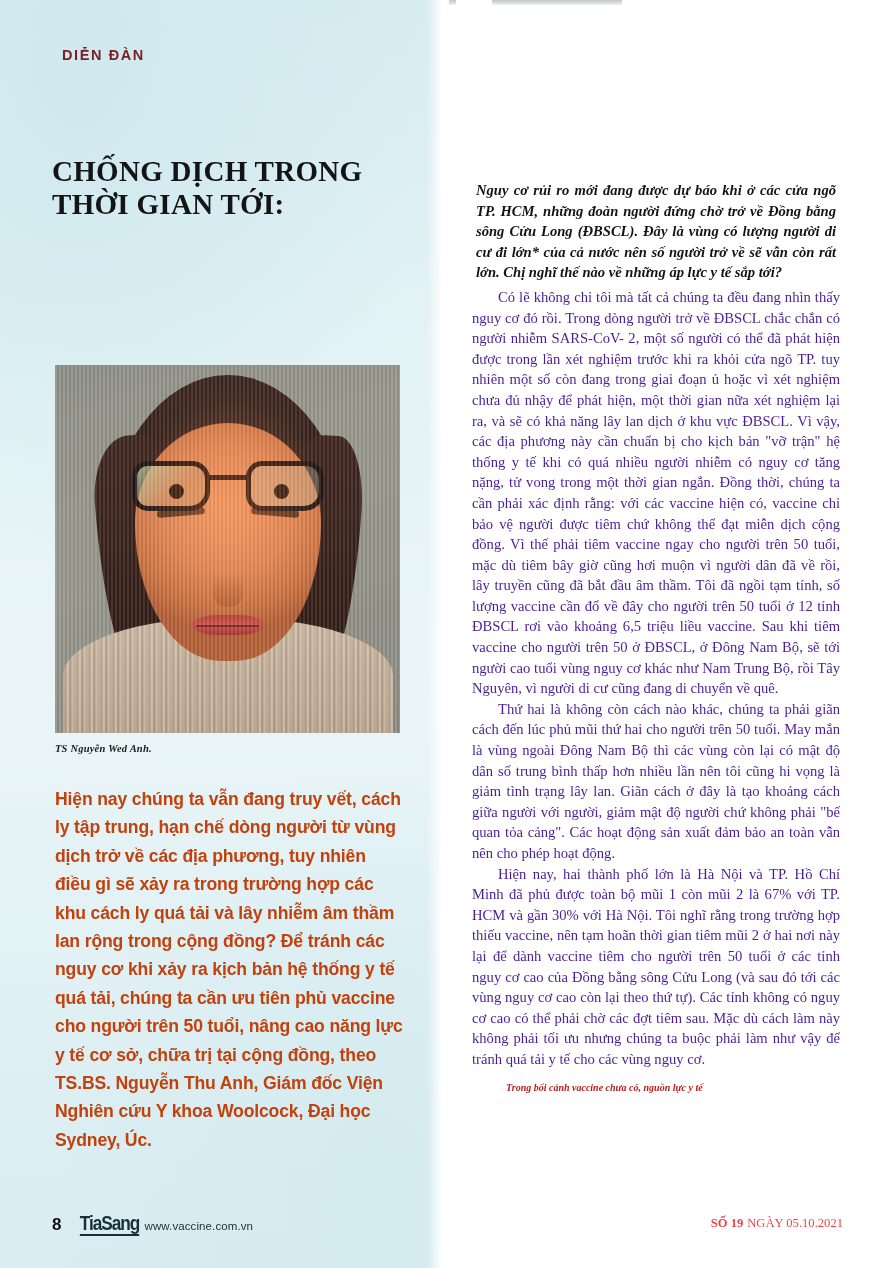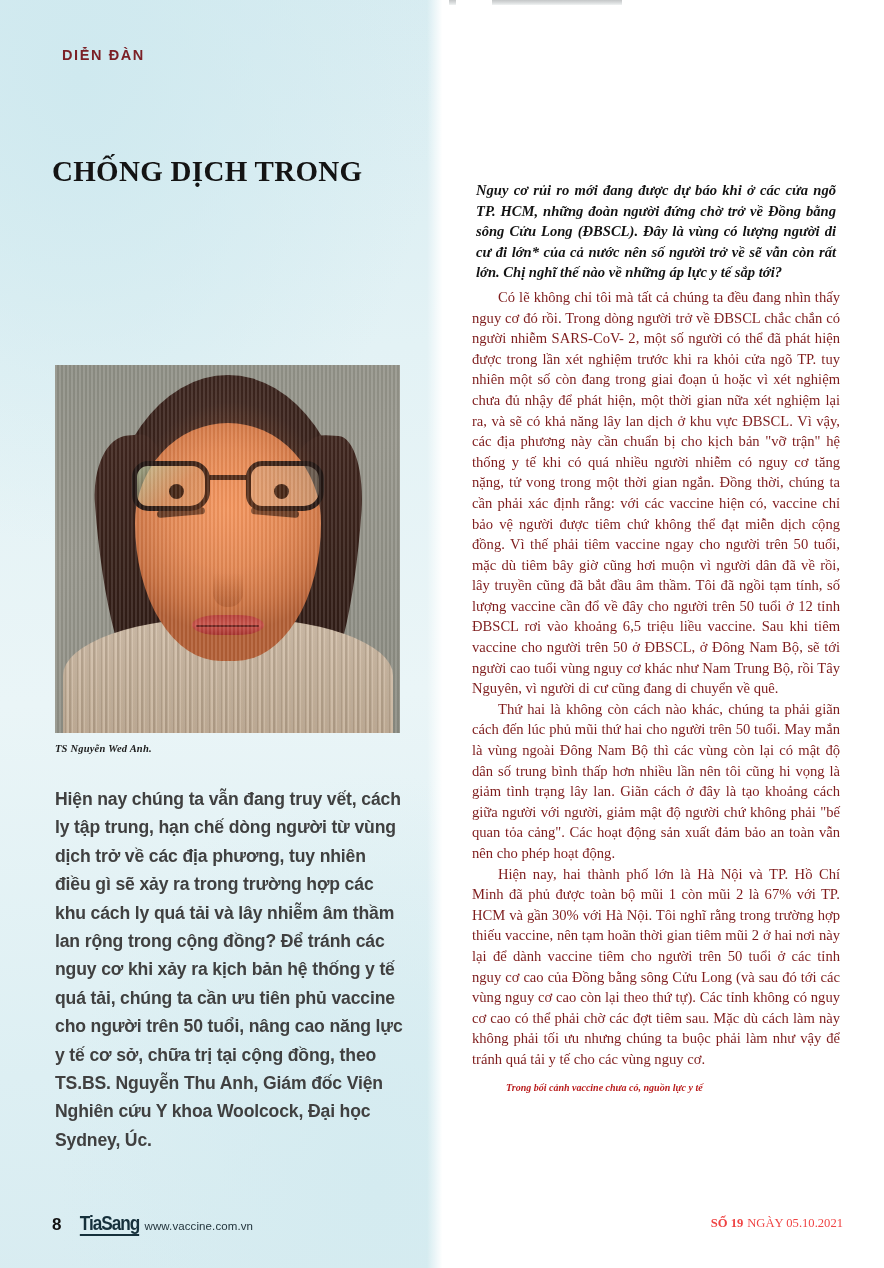--- a/index.html
+++ b/index.html
@@ -292,21 +292,21 @@
   #lead {
     position: absolute;
     left: 55px;
     top: 785px;
     width: 348px;
     font-family: "Liberation Sans", sans-serif;
     font-weight: 700;
     font-size: 17.6px;
     line-height: 28.4px;
     letter-spacing: -0.15px;
-    color: #404040;
+    color: #c2410c;
   }
 
   
   #right-col {
     position: absolute;
     left: 472px;
     top: 176px;
     width: 368px;
   }
   #subhead {
@@ -324,21 +324,21 @@
     font-size: 14.6px;
     line-height: 20.6px;
     color: #131313;
     margin: 4px;
     text-align: justify;
   }
   .body-para {
     font-family: "Liberation Serif", serif;
     font-size: 14.6px;
     line-height: 20.6px;
-    color: #7f1d1d;
+    color: #4c1d95;
     margin: 0;
     text-indent: 26px;
     text-align: justify;
   }
   .closing-para {
     font-family: "Liberation Serif", serif;
     font-style: italic;
     font-weight: 700;
     font-size: 10px;
     line-height: 20.6px;
@@ -401,20 +401,21 @@
 
   <div class="scan-bar a"></div>
   <div class="scan-bar b"></div>
 
   <div id="left-panel"></div>
 
   <div id="kicker">DIỄN ĐÀN</div>
 
   <div id="headline-block">
     <div class="eyebrow-line">CHỐNG DỊCH TRONG</div>
+    <div class="eyebrow-line">THỜI GIAN TỚI:</div>
   </div>
 
   <div id="portrait-wrap">
     <div id="portrait">
       <div class="bg-plate"></div>
       <div class="hair"></div>
       <div class="hair-left"></div>
       <div class="hair-right"></div>
       <div class="torso"></div>
       <div class="neck"></div>

